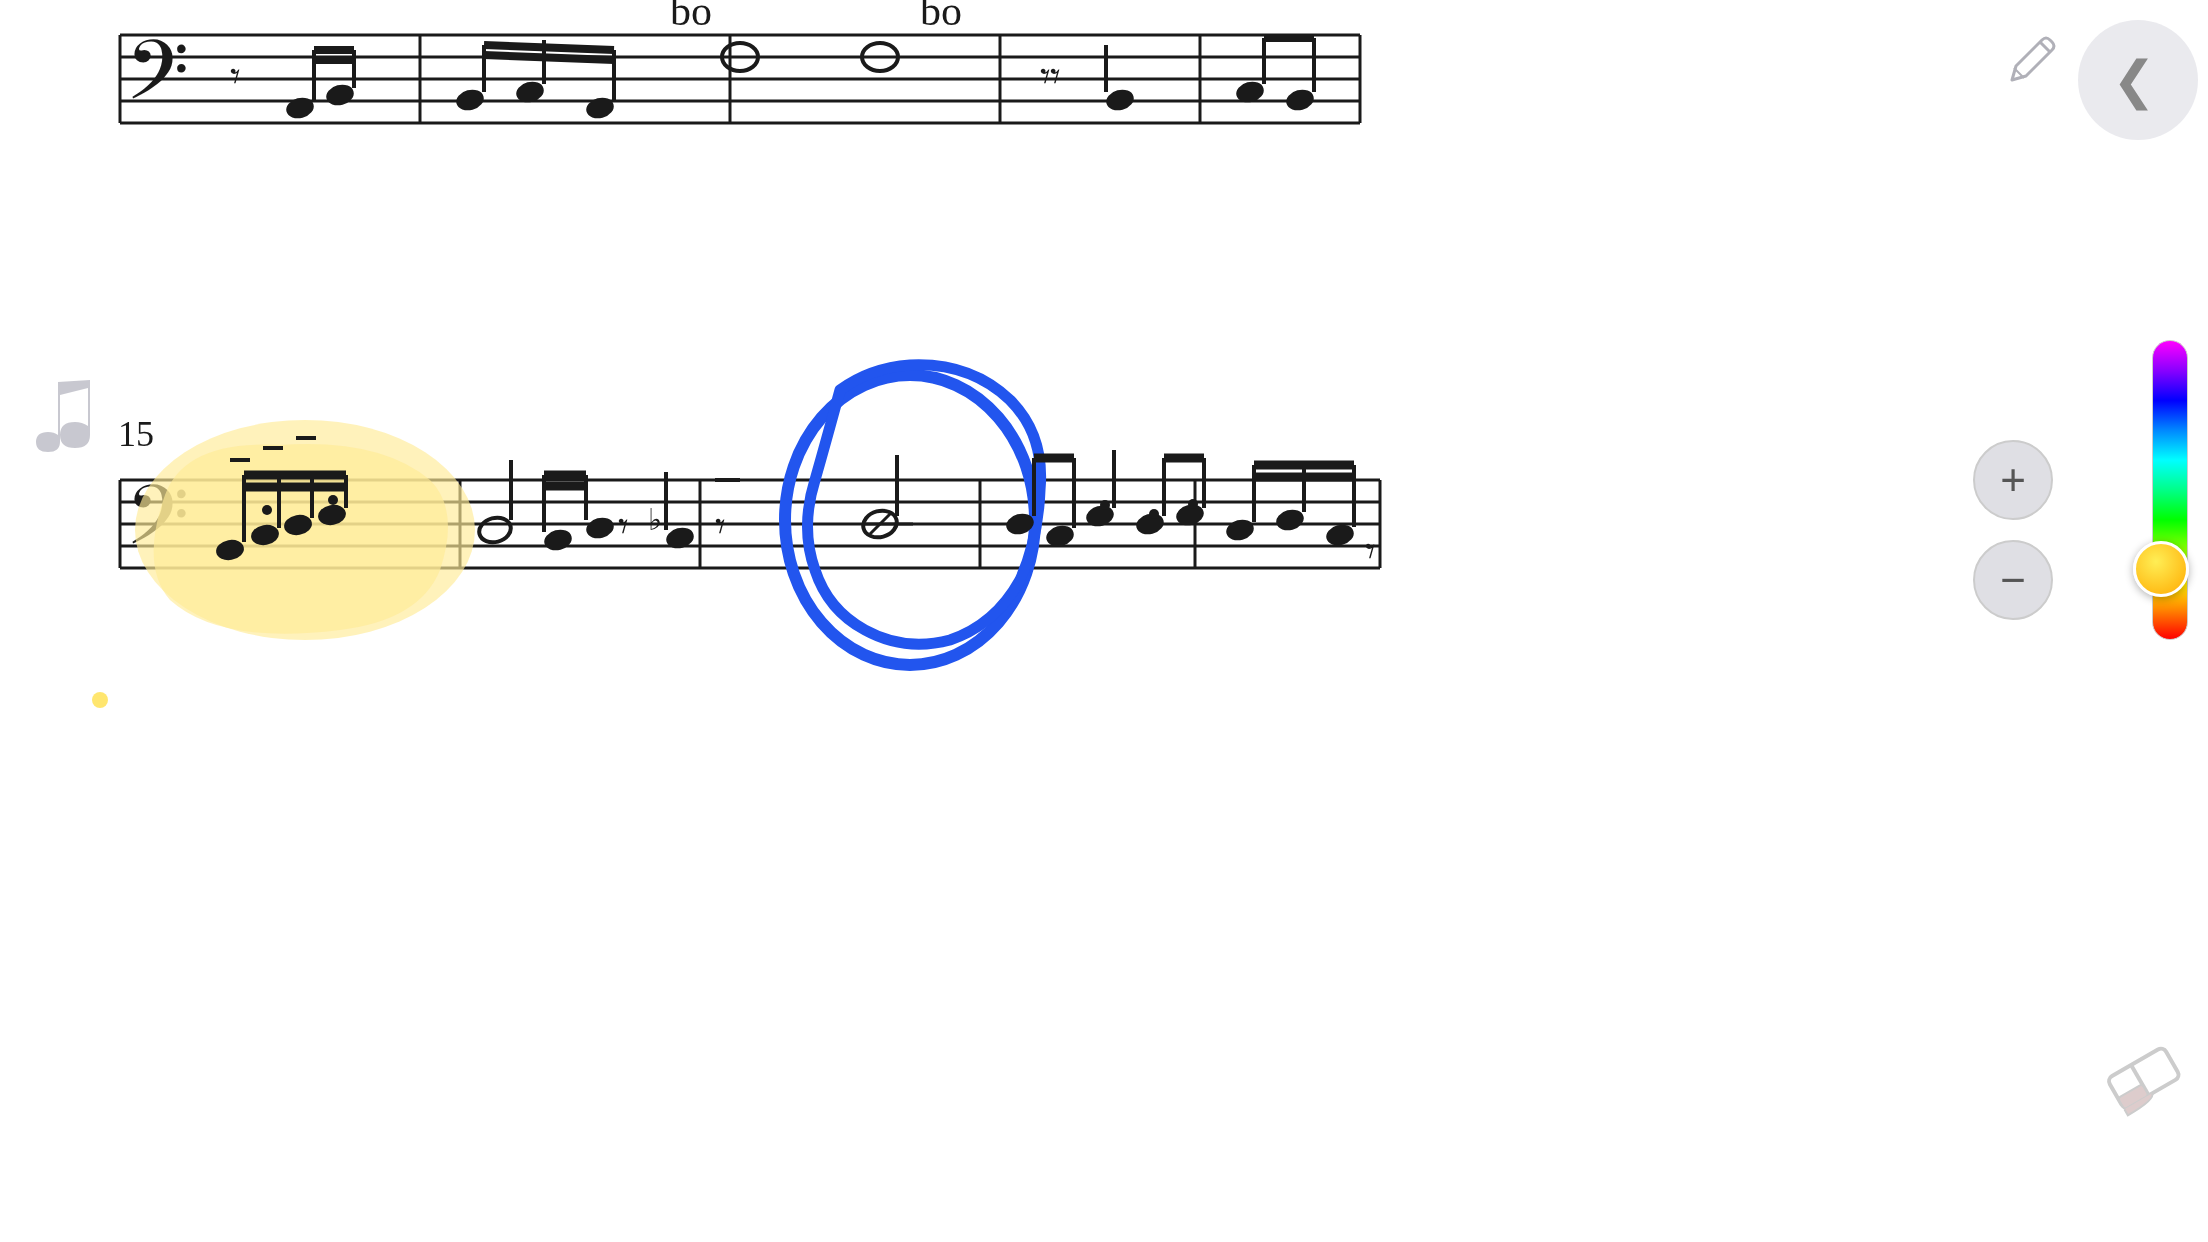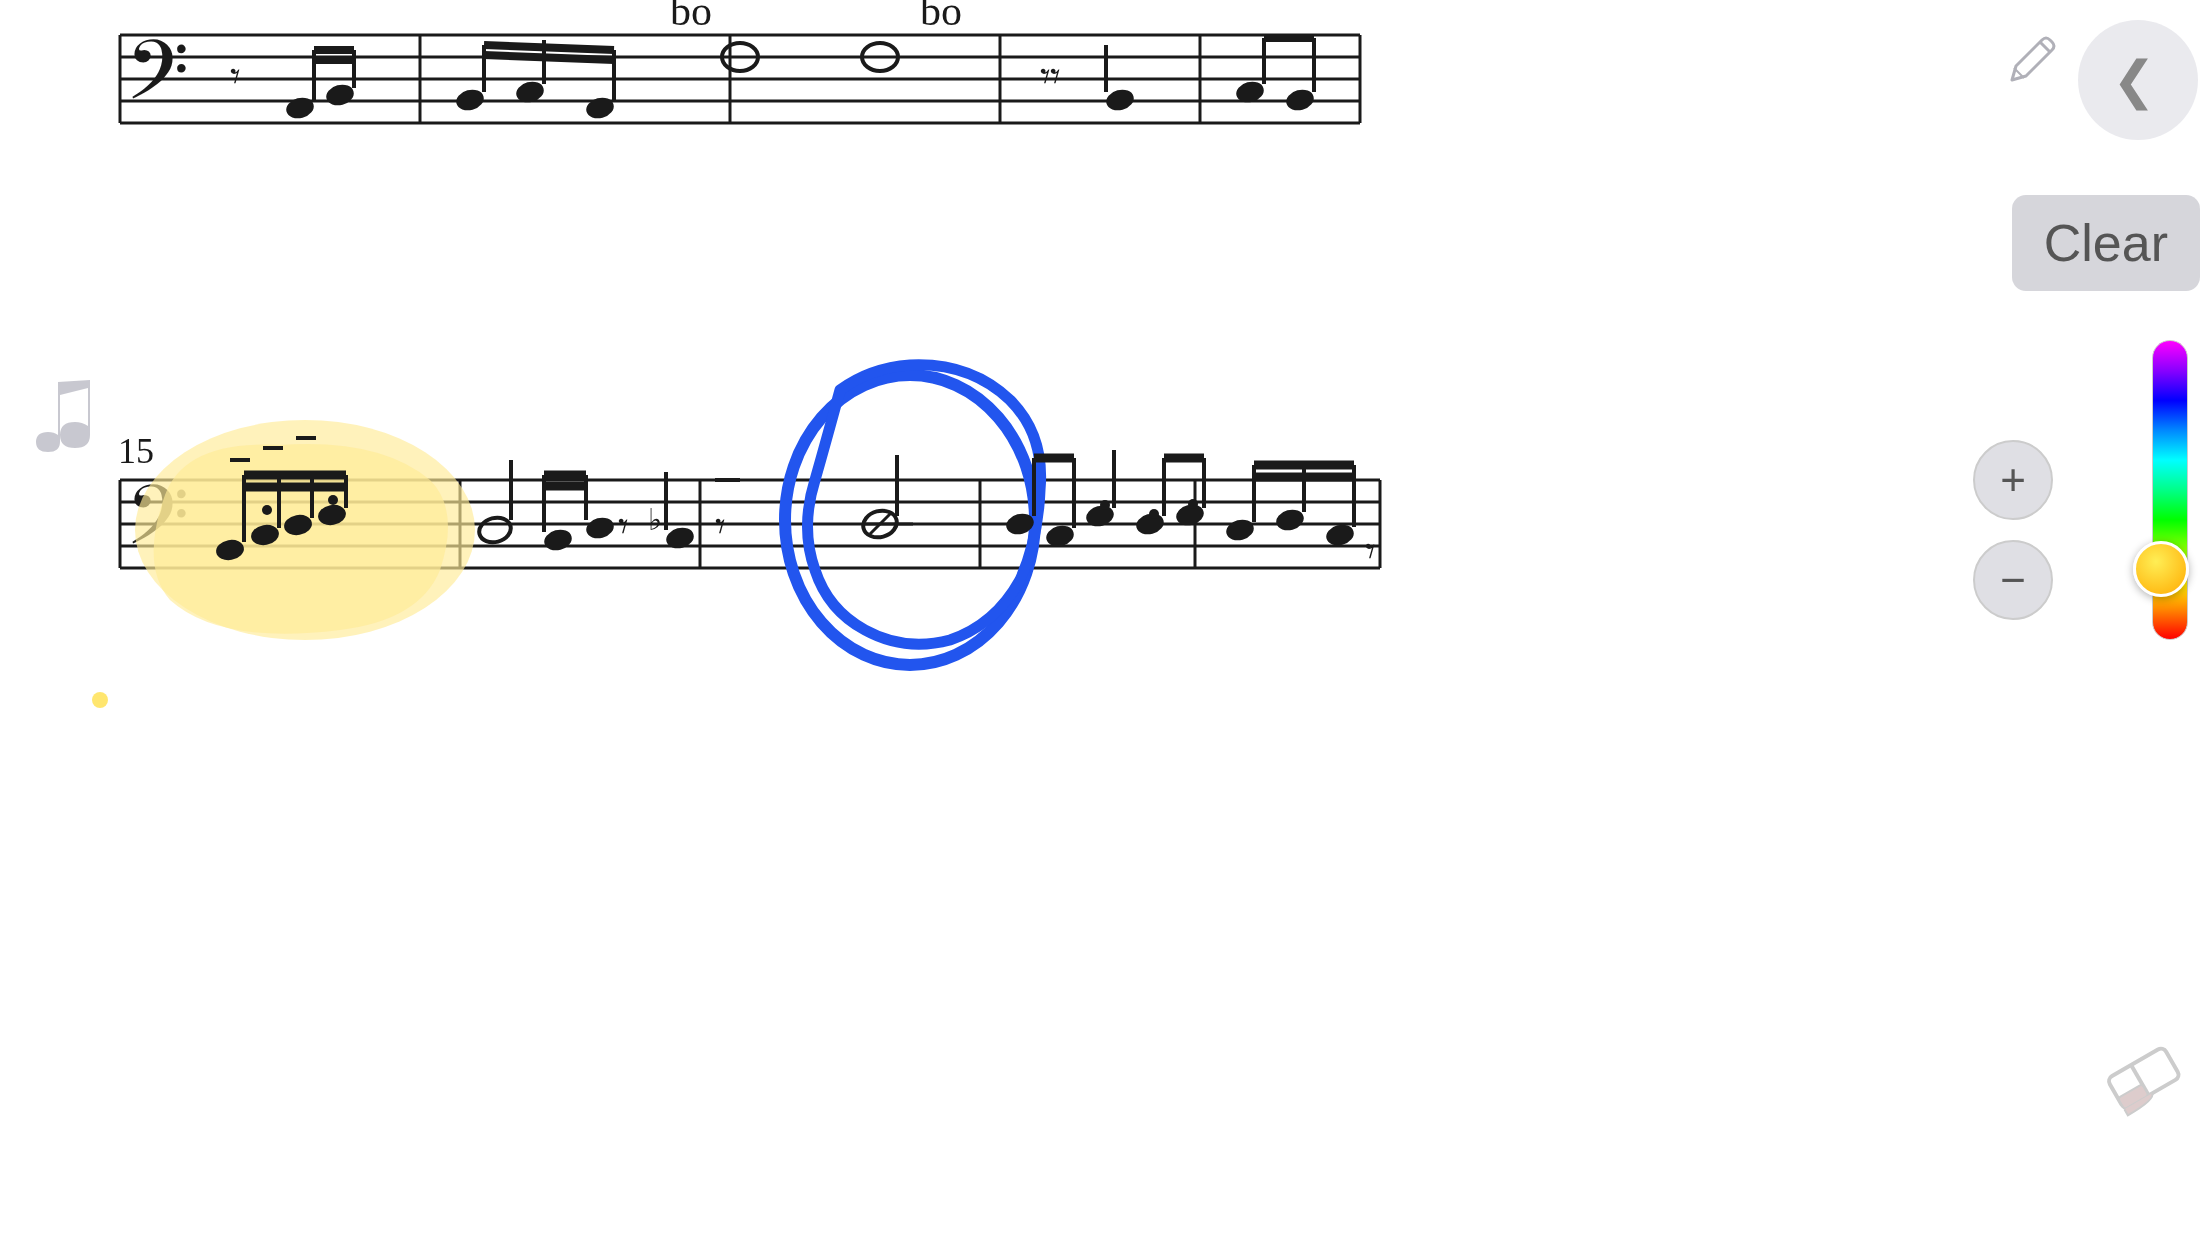--- a/index.html
+++ b/index.html
@@ -27,21 +27,21 @@
       position: absolute;
       top: 0;
       left: 0;
       width: 100%;
       height: 100%;
     }
 
     
     .measure-number {
       position: absolute;
-      top: 430px;
+      top: 413px;
       left: 118px;
       font-size: 36px;
       color: #1a1a1a;
       font-family: serif;
     }
 
     
     .music-note-icon {
       position: absolute;
       top: 370px;
@@ -370,21 +370,20 @@
   </button>
 
   <div style="position:absolute; top:32px; right:148px;">
     <svg width="58" height="58" viewBox="0 0 58 58">
       <path d="M10 48 L14 34 L40 8 Q44 4 48 8 L50 10 Q54 14 50 18 L24 44 Z" fill="none" stroke="#b0b0b8" stroke-width="3" stroke-linejoin="round"></path>
       <line x1="38" y1="10" x2="48" y2="20" stroke="#b0b0b8" stroke-width="3"></line>
       <line x1="12" y1="36" x2="22" y2="46" stroke="#b0b0b8" stroke-width="2"></line>
     </svg>
   </div>
 
-  <button class="clear-button">Clear</button>
 
   <button class="plus-button">
     <span>+</span>
   </button>
 
   <button class="minus-button">
     <span>−</span>
   </button>
 
   <div class="color-picker-container">

